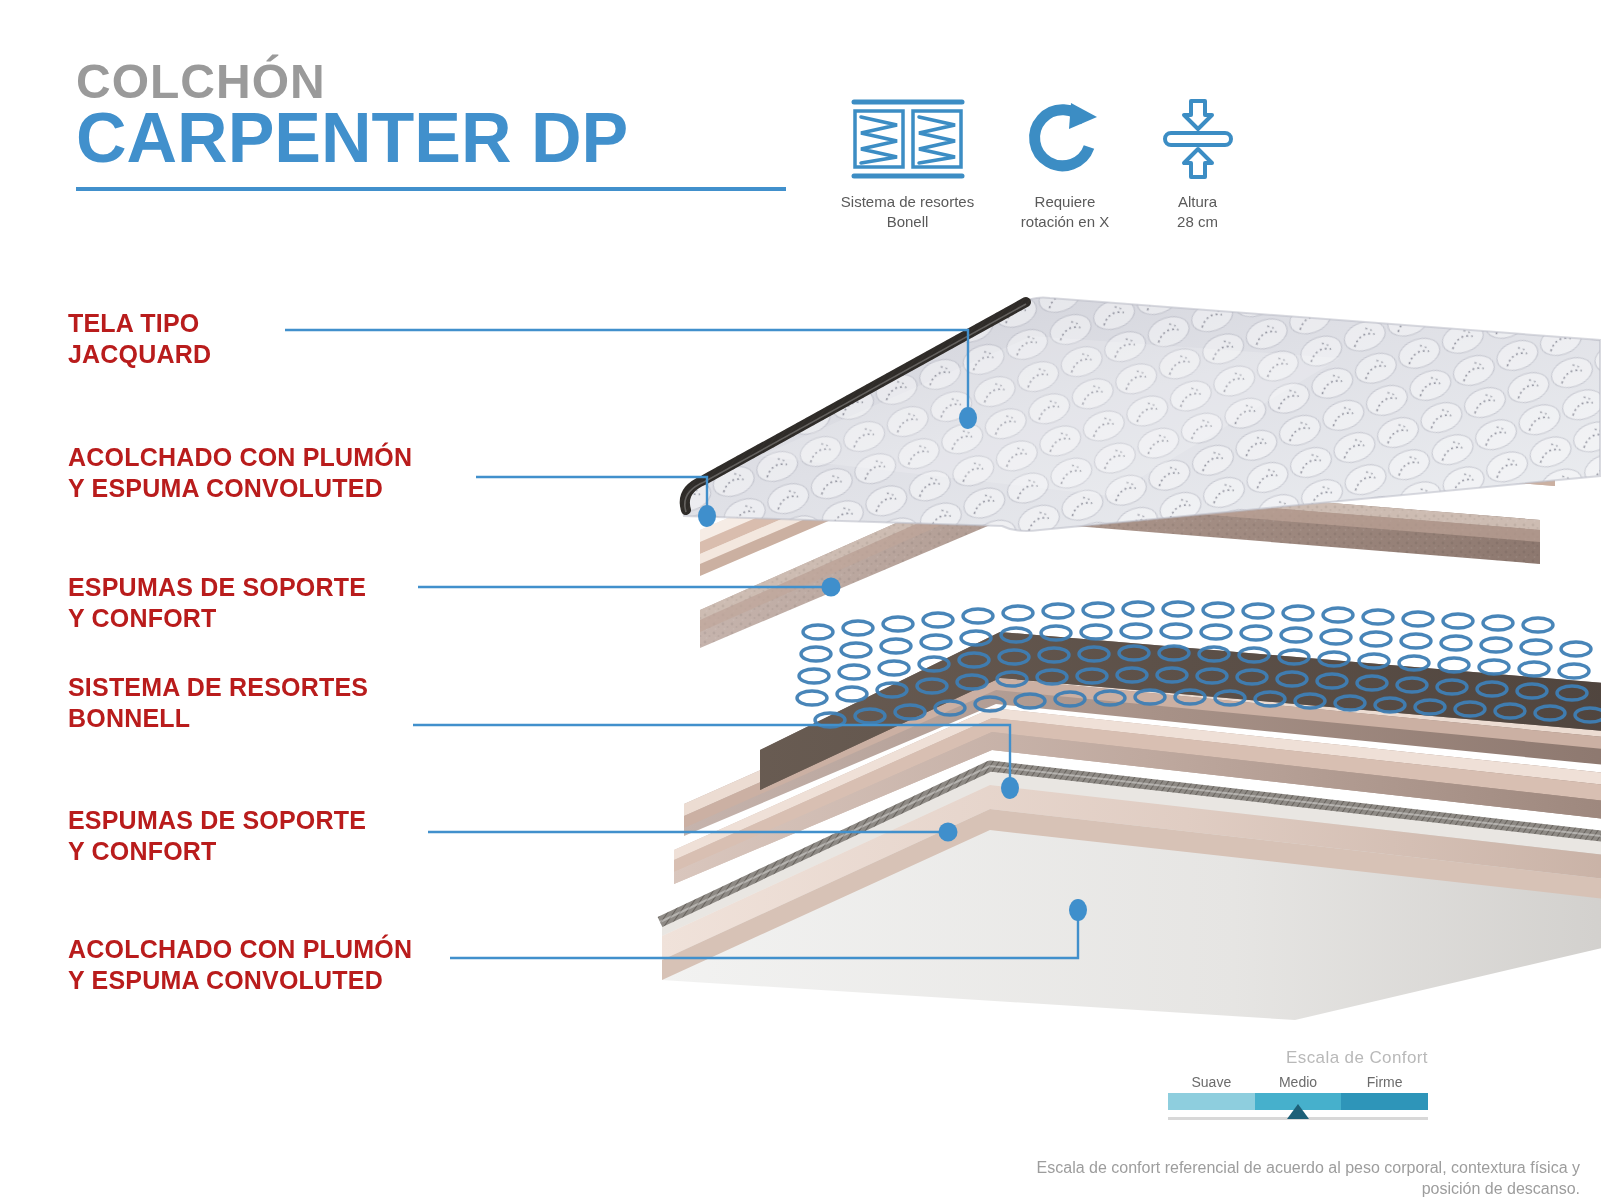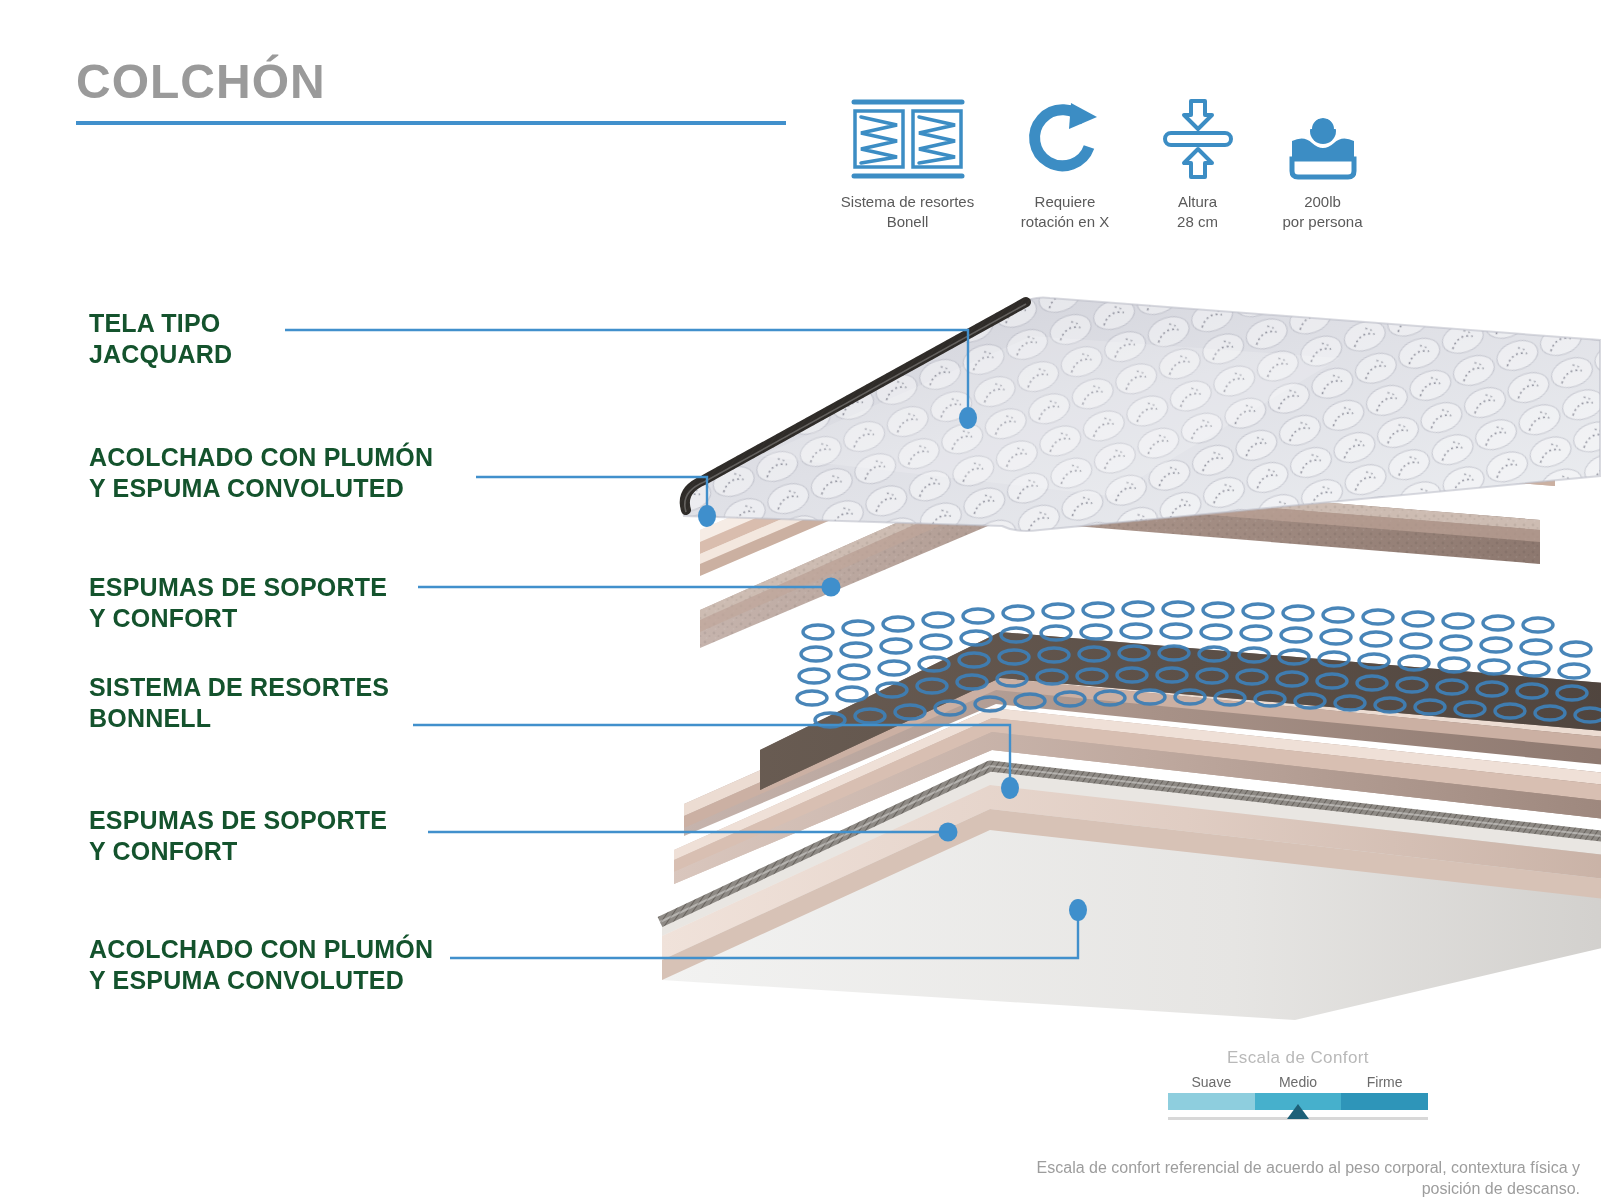--- a/index.html
+++ b/index.html
@@ -41,22 +41,22 @@
   }
   #feat-0 { width: 175px; }
   #feat-1 { width: 175px; }
   #feat-2 { width: 140px; }
   #feat-3 { width: 125px; }
   #feat-4 { width: 125px; }
 
   
   .callout-label {
     position: absolute;
-    color: #14532d; font-weight: bold; font-size: 25px;
-    line-height: 1.22; letter-spacing: .2px; white-space: pre-line; margin-left: 21px;
+    color: #b91c1c; font-weight: bold; font-size: 25px;
+    line-height: 1.22; letter-spacing: .2px; white-space: pre-line;
   }
   #lbl-0 { left: 68px; top: 308px; }
   #lbl-1 { left: 68px; top: 442px; }
   #lbl-2 { left: 68px; top: 572px; }
   #lbl-3 { left: 68px; top: 672px; }
   #lbl-4 { left: 68px; top: 805px; }
   #lbl-5 { left: 68px; top: 934px; }
 
   
   #leaders { position: absolute; left: 0; top: 0; width: 1601px; height: 1201px; }
@@ -64,21 +64,21 @@
   
   #mattress-stage {
     position: absolute; left: 640px; top: 280px;
     width: 980px; height: 740px;
   }
   #mattress-svg { width: 980px; height: 740px; display: block; }
 
   
   #comfort-scale { position: absolute; left: 1168px; top: 1048px; width: 260px; }
   #comfort-title {
-    text-align: center; color: #b9b9b9; font-size: 17px; letter-spacing: .4px;
+    text-align: right; color: #b9b9b9; font-size: 17px; letter-spacing: .4px;
   }
   #comfort-ticks {
     display: flex; margin-top: 6px; font-size: 14px; color: #6b6b6b;
   }
   #comfort-ticks span { flex: 1 1 0; text-align: center; }
   #comfort-bar {
     position: relative; display: flex; height: 17px; margin-top: 3px; width: 260px;
   }
   #comfort-bar > i { flex: 1 1 0; display: block; }
   #comfort-baseline { width: 260px; height: 3px; background: #d8d8d8; margin-top: 7px; }
@@ -92,20 +92,21 @@
   #comfort-note {
     position: absolute; left: 1000px; top: 1158px; width: 580px;
     text-align: right; font-size: 16px; color: #9d9d9d; line-height: 1.3;
   }
 </style>
 </head>
 <body>
 
 <div id="header-title">
   <div id="title-line1">COLCHÓN</div>
+  <div id="title-line2">CARPENTER DP</div>
   <div id="title-rule"></div>
 </div>
 
 <div id="feature-strip">
 
   <div class="feature" id="feat-0">
     <div class="feature-icon">
       <svg width="118" height="84" viewBox="0 0 118 84">
         <g fill="none" stroke="#3c8dc4" stroke-width="5" stroke-linecap="round">
           <line x1="5" y1="5" x2="113" y2="5"></line>
@@ -140,34 +141,20 @@
           <polygon points="32,4 46,4 46,18 53,18 39,32 25,18 32,18"></polygon>
           <polygon points="32,80 46,80 46,66 53,66 39,52 25,66 32,66"></polygon>
           <rect x="6" y="36" width="66" height="12" rx="6"></rect>
         </g>
       </svg>
     </div>
     <div class="feature-label">Altura
 28 cm</div>
   </div>
 
-  <div class="feature" id="feat-4">
-    <div class="feature-icon">
-      <svg width="86" height="84" viewBox="0 0 86 84">
-        <g fill="none" stroke="#3c8dc4" stroke-width="4.5" stroke-linejoin="round">
-          <path d="M30 34 a13 13 0 1 1 26 0 a13 13 0 0 1 -26 0Z" fill="#3c8dc4" stroke="none"></path>
-          <path d="M30 32 a13 13 0 1 1 26 0" fill="none" stroke="#ffffff" stroke-width="4"></path>
-        </g>
-        <path d="M12 44 q12 -6 20 2 q11 10 22 0 q8 -8 20 -2 L74 60 L12 60 Z" fill="#3c8dc4"></path>
-        <path d="M12 62 L74 62 L74 74 q0 6 -6 6 L18 80 q-6 0 -6 -6 Z" fill="none" stroke="#3c8dc4" stroke-width="5"></path>
-      </svg>
-    </div>
-    <div class="feature-label">200lb
-por persona</div>
-  </div>
 
 </div>
 
 <div id="mattress-stage">
   <svg id="mattress-svg" viewBox="0 0 980 740">
     <defs>
       <linearGradient id="gFabric" x1="0" y1="0" x2="1" y2="1">
         <stop offset="0%" stop-color="#cfd0d8"></stop>
         <stop offset="45%" stop-color="#dfe0e6"></stop>
         <stop offset="100%" stop-color="#eceef1"></stop>

